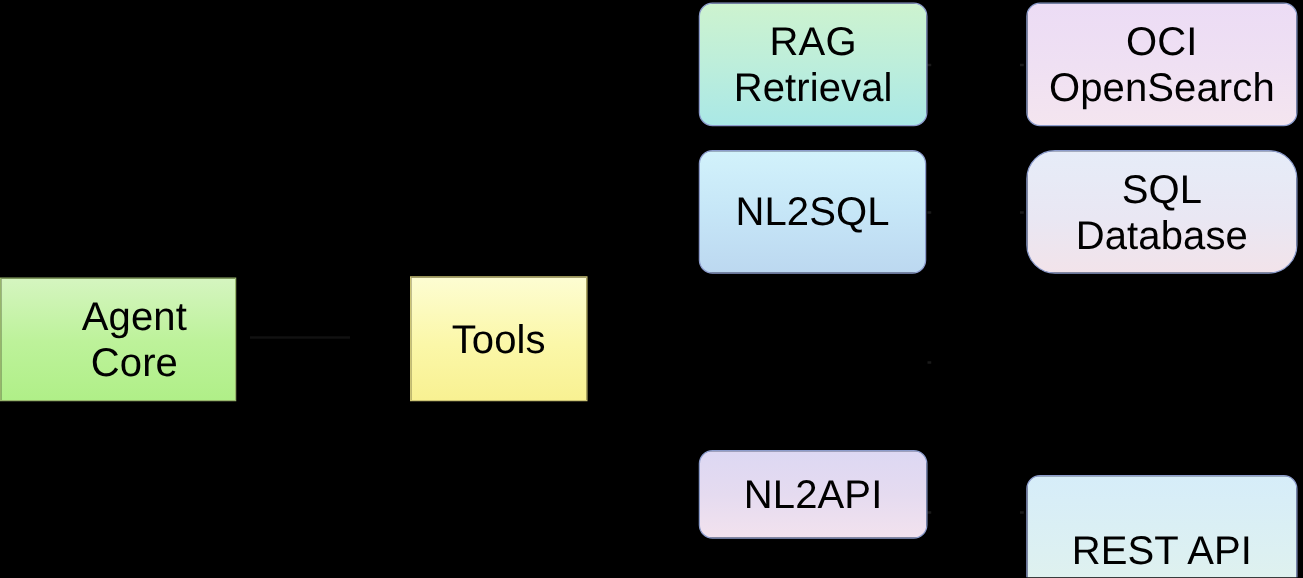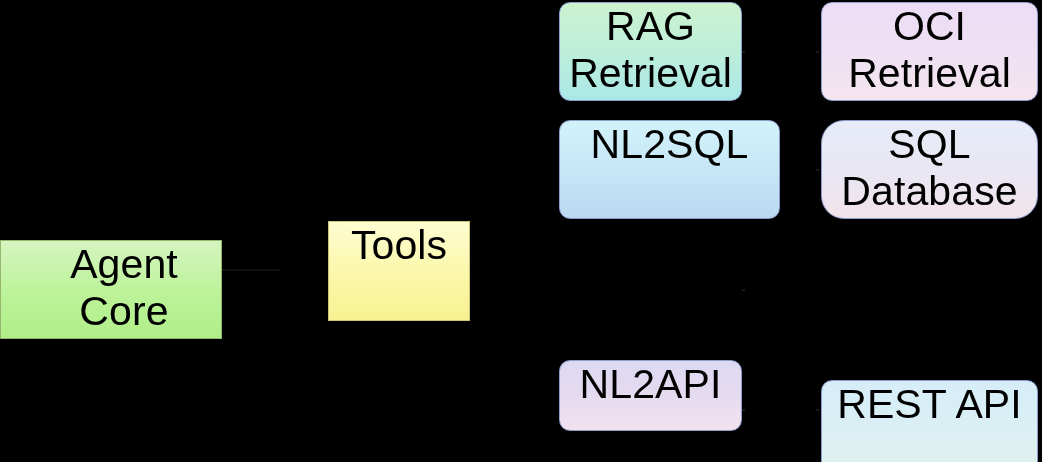--- a/index.html
+++ b/index.html
@@ -14,24 +14,25 @@
     background: #000000;
     overflow: hidden;
     font-family: "Liberation Sans", sans-serif;
   }
 
   
   .node {
     position: absolute;
     box-sizing: border-box;
     display: flex;
+    align-items: center;
     justify-content: center;
     text-align: center;
     color: #000000;
-    font-size: 41px;
+    font-size: 32px;
     line-height: 1.14;
     letter-spacing: 0.1px;
     white-space: pre-line;
     border-style: solid;
     border-width: 1.4px;
   }
 
   
   .node.square { border-radius: 0; }
   
@@ -96,45 +97,45 @@
   <div class="link" style="left:200px; top:269px; width:80px;"></div>
   <div class="link-stub" style="left:422px; top:269px;"></div>
   <div class="link-stub" style="left:742px; top:51px;"></div>
   <div class="link-stub" style="left:742px; top:169px;"></div>
   <div class="link-stub" style="left:742px; top:289px;"></div>
   <div class="link-stub" style="left:742px; top:409px;"></div>
   <div class="link-stub" style="left:816px; top:51px;"></div>
   <div class="link-stub" style="left:816px; top:169px;"></div>
   <div class="link-stub" style="left:816px; top:409px;"></div>
 
-  <div class="node square fill-agent" style="left:0px; top:240px; width:222px; height:99px;padding-left:26px;">
+  <div class="node square fill-agent" style="left:0px; top:222px; width:189px; height:99px;padding-left:26px;">
     <span>Agent Core</span>
   </div>
 
   <div class="node square fill-tools" style="left:280px; top:221px; width:142px; height:100px;margin-left:48px;">
     <span>Tools</span>
   </div>
 
   <div class="node round fill-rag" style="left:559px; top:2px; width:183px; height:99px;">
     <span>RAG
 Retrieval</span>
   </div>
 
-  <div class="node round fill-nl2sql" style="left:559px; top:120px; width:221px; height:99px;">
+  <div class="node round fill-nl2sql" style="left:559px; top:120px; width:182px; height:99px;">
     <span>NL2SQL</span>
   </div>
 
 
   <div class="node round fill-nl2api" style="left:559px; top:360px; width:183px; height:71px;">
     <span>NL2API</span>
   </div>
 
   <div class="node round fill-opensearch" style="left:821px; top:2px; width:217px; height:99px;">
     <span>OCI
-Retrieval</span>
+OpenSearch</span>
   </div>
 
   <div class="node round fill-sqldb" style="left:821px; top:120px; width:217px; height:99px;border-radius:23px;">
     <span>SQL
 Database</span>
   </div>
 
   <div class="node round fill-restapi" style="left:821px; top:380px; width:217px; height:121px;">
     <span>REST API</span>
   </div>

